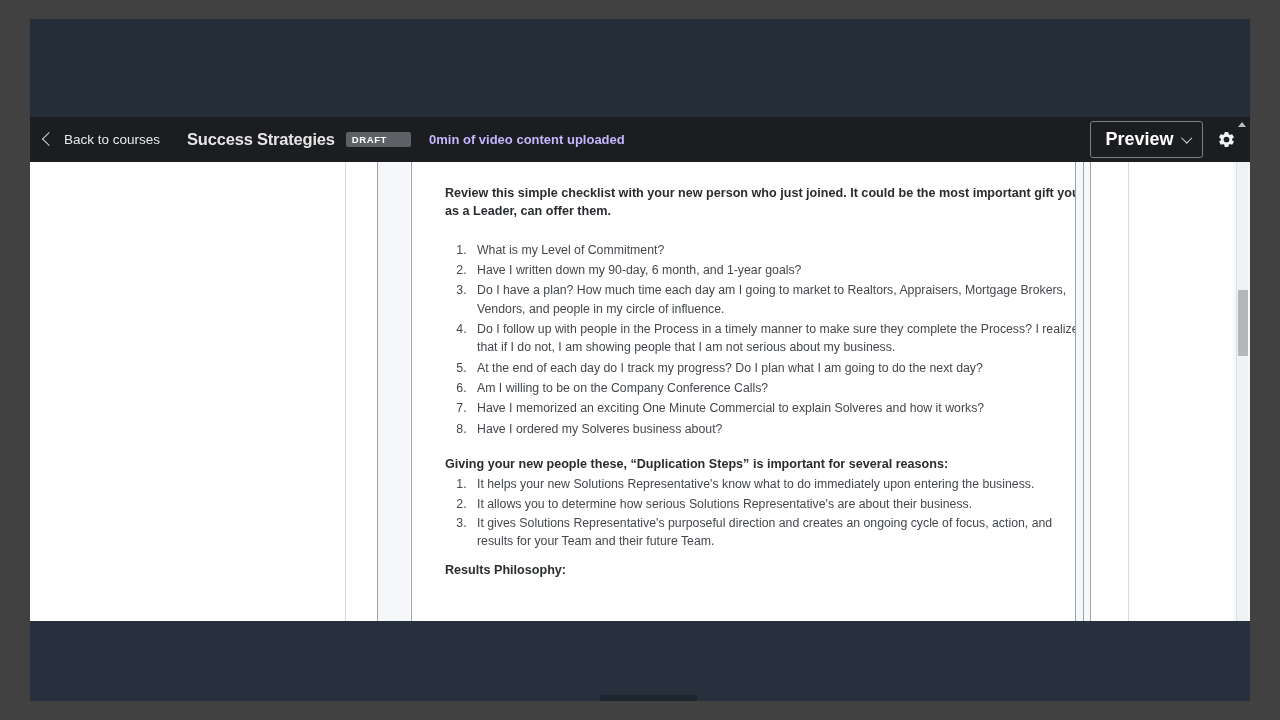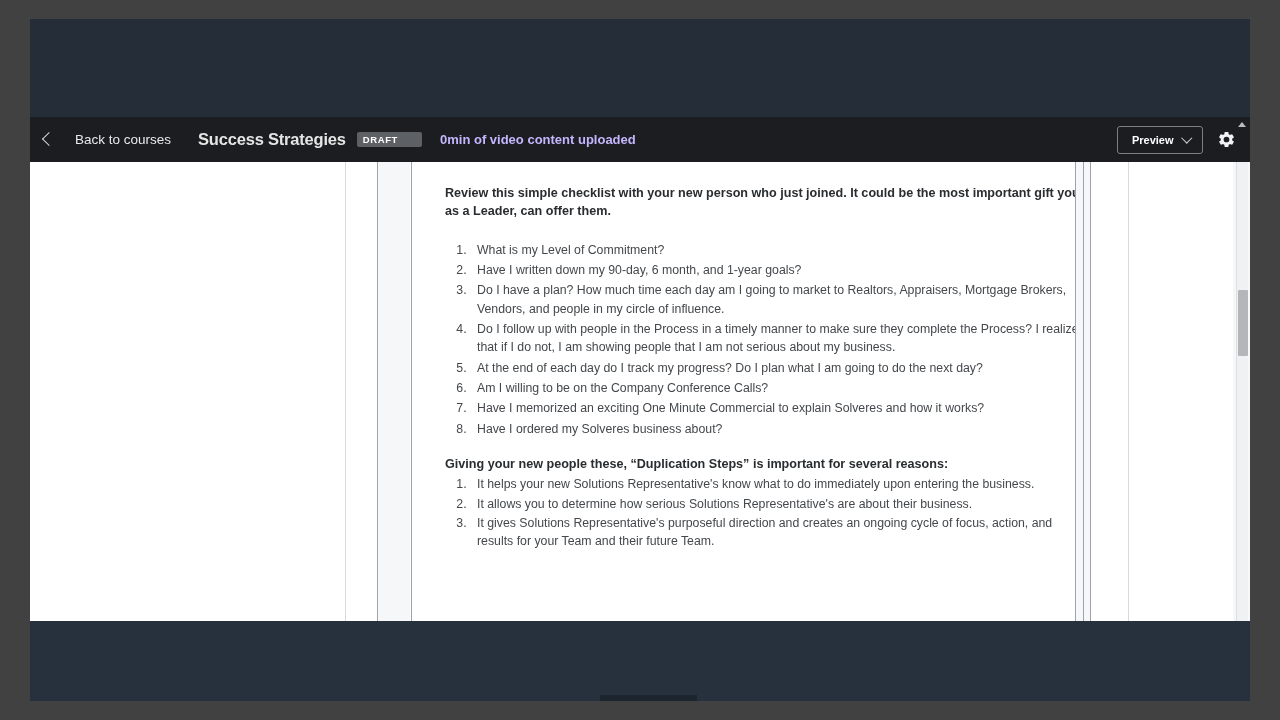--- a/index.html
+++ b/index.html
@@ -52,21 +52,21 @@
     display: flex;
     align-items: center;
     box-sizing: border-box;
     padding-left: 14px;
     padding-right: 8px;
   }
 
   .back-link {
     display: flex;
     align-items: center;
-    gap: 20px;
+    gap: 9px;
     color: #e7e9eb;
     font-size: 13.5px;
     cursor: pointer;
     white-space: nowrap;
   }
   .chevron-left {
     display: inline-block;
     width: 9px; height: 9px;
     border-left: 1.7px solid #cfd3d7;
     border-bottom: 1.7px solid #cfd3d7;
@@ -112,21 +112,21 @@
     align-items: center;
     gap: 14px;
     padding-right: 6px;
   }
 
   .preview-button {
     border: 1px solid #7b8086;
     border-radius: 3px;
     background: transparent;
     color: #ffffff;
-    font-size: 11px;
+    font-size: 18px;
     font-weight: bold;
     padding: 7px 12px 7px 14px;
     display: flex;
     align-items: center;
     gap: 9px;
     cursor: pointer;
     white-space: nowrap;
     font-family: "Liberation Sans", sans-serif;
   }
   .chevron-down {
@@ -376,20 +376,21 @@
           <p class="doc-h">Giving your new people these, “Duplication Steps” is important for several reasons:</p>
 
           <ol class="doc-list tight">
             <li>It helps your new Solutions Representative's know what to do immediately upon entering the business.</li>
             <li>It allows you to determine how serious Solutions Representative's are about their business.</li>
             <li>It gives Solutions Representative's purposeful direction and creates an ongoing cycle of focus, action, and results for your Team and their future Team.</li>
           </ol>
 
           <div class="spacer-small"></div>
 
+          <p class="doc-h">Results Philosophy:</p>
 
 
         </div>
       </div>
 
       <div class="vline" style="left:1045px;"></div>
       <div class="vline" style="left:1053px;"></div>
       <div class="pane-gap" style="left:1046px; width:7px;"></div>
       <div class="vline" style="left:1060px;"></div>
       <div class="pane-gap" style="left:1054px; width:6px;"></div>

